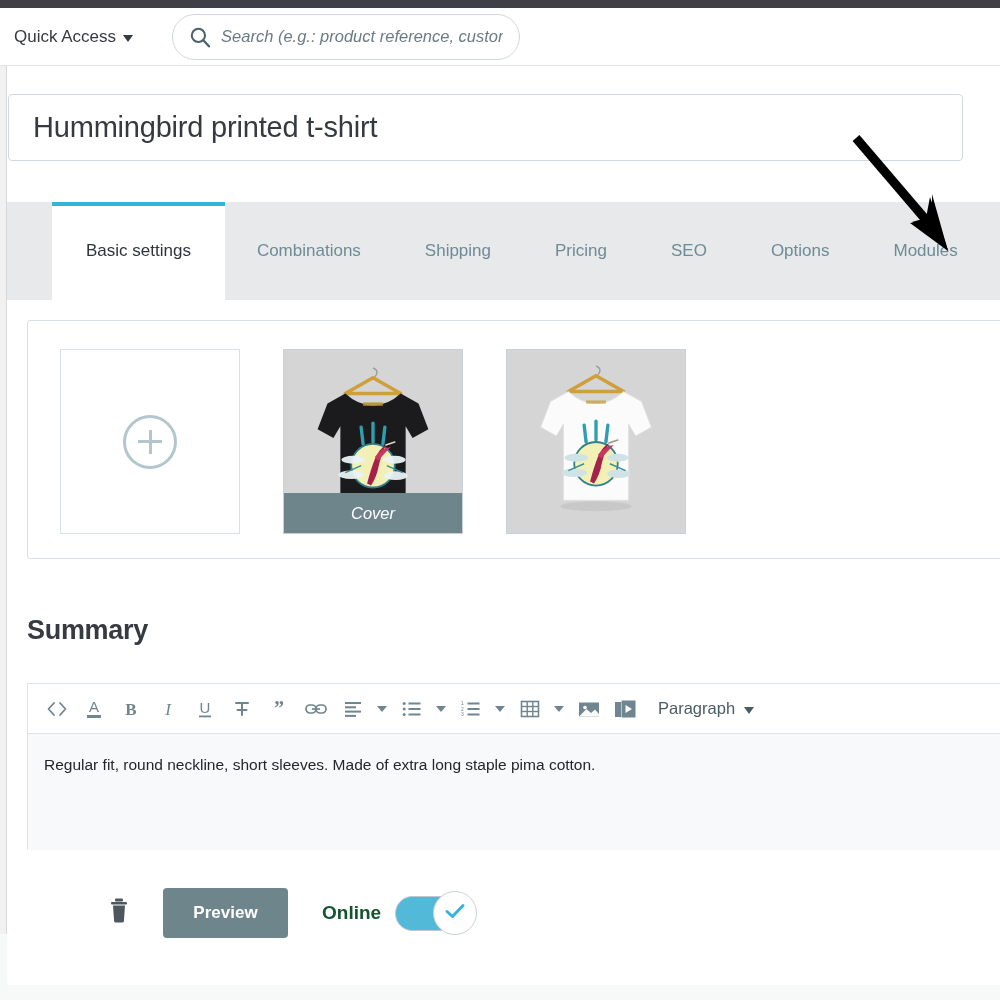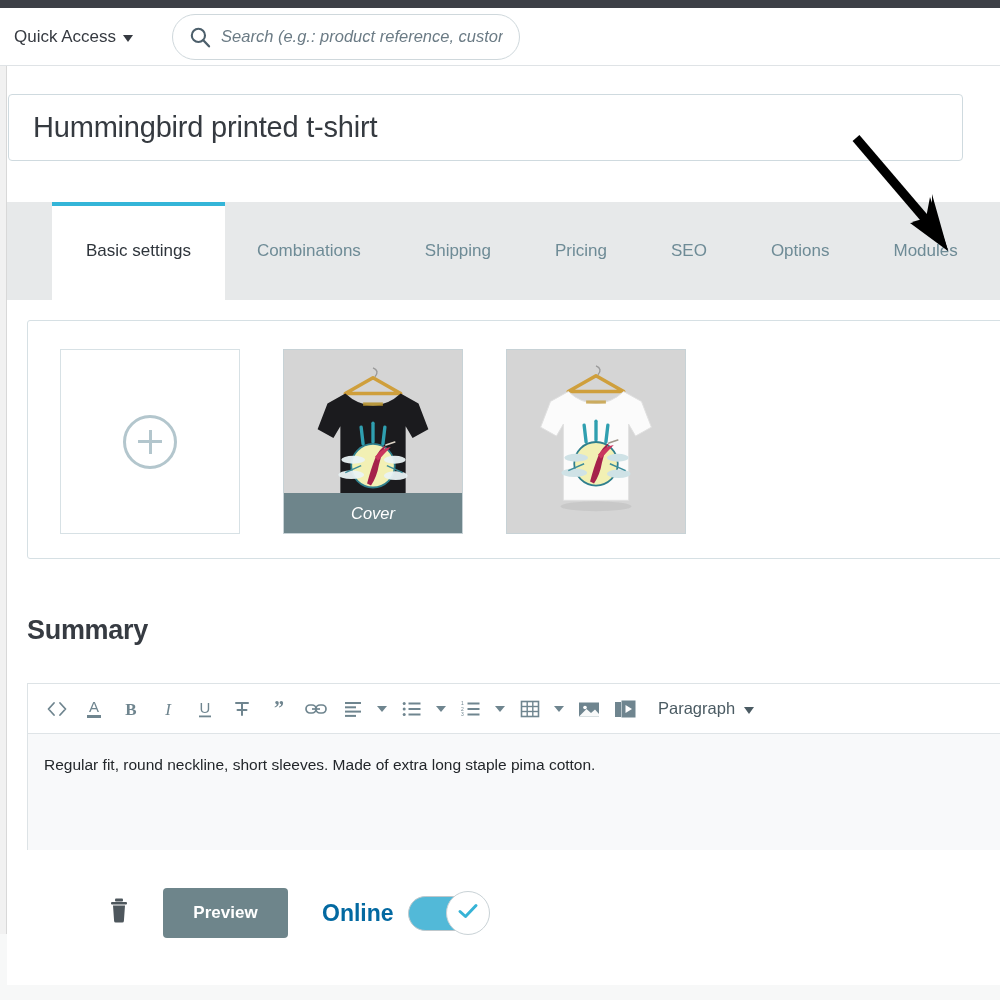--- a/index.html
+++ b/index.html
@@ -264,21 +264,21 @@
     background: #6e858b;
     color: #fff;
     border: none; border-radius: 4px;
     font-family: "Liberation Sans", sans-serif;
     font-size: 17px; font-weight: bold;
     cursor: pointer;
     display: flex; align-items: center; justify-content: center;
   }
   .online-label {
     margin-left: 34px;
-    font-size: 23px; font-weight: bold; color: #0369a1;
+    font-size: 19px; font-weight: bold; color: #14532d;
   }
   .toggle {
     margin-left: 14px;
     position: relative;
     width: 82px; height: 40px;
     cursor: pointer;
   }
   .toggle-track {
     position: absolute; top: 3px; left: 0;
     width: 74px; height: 35px;

